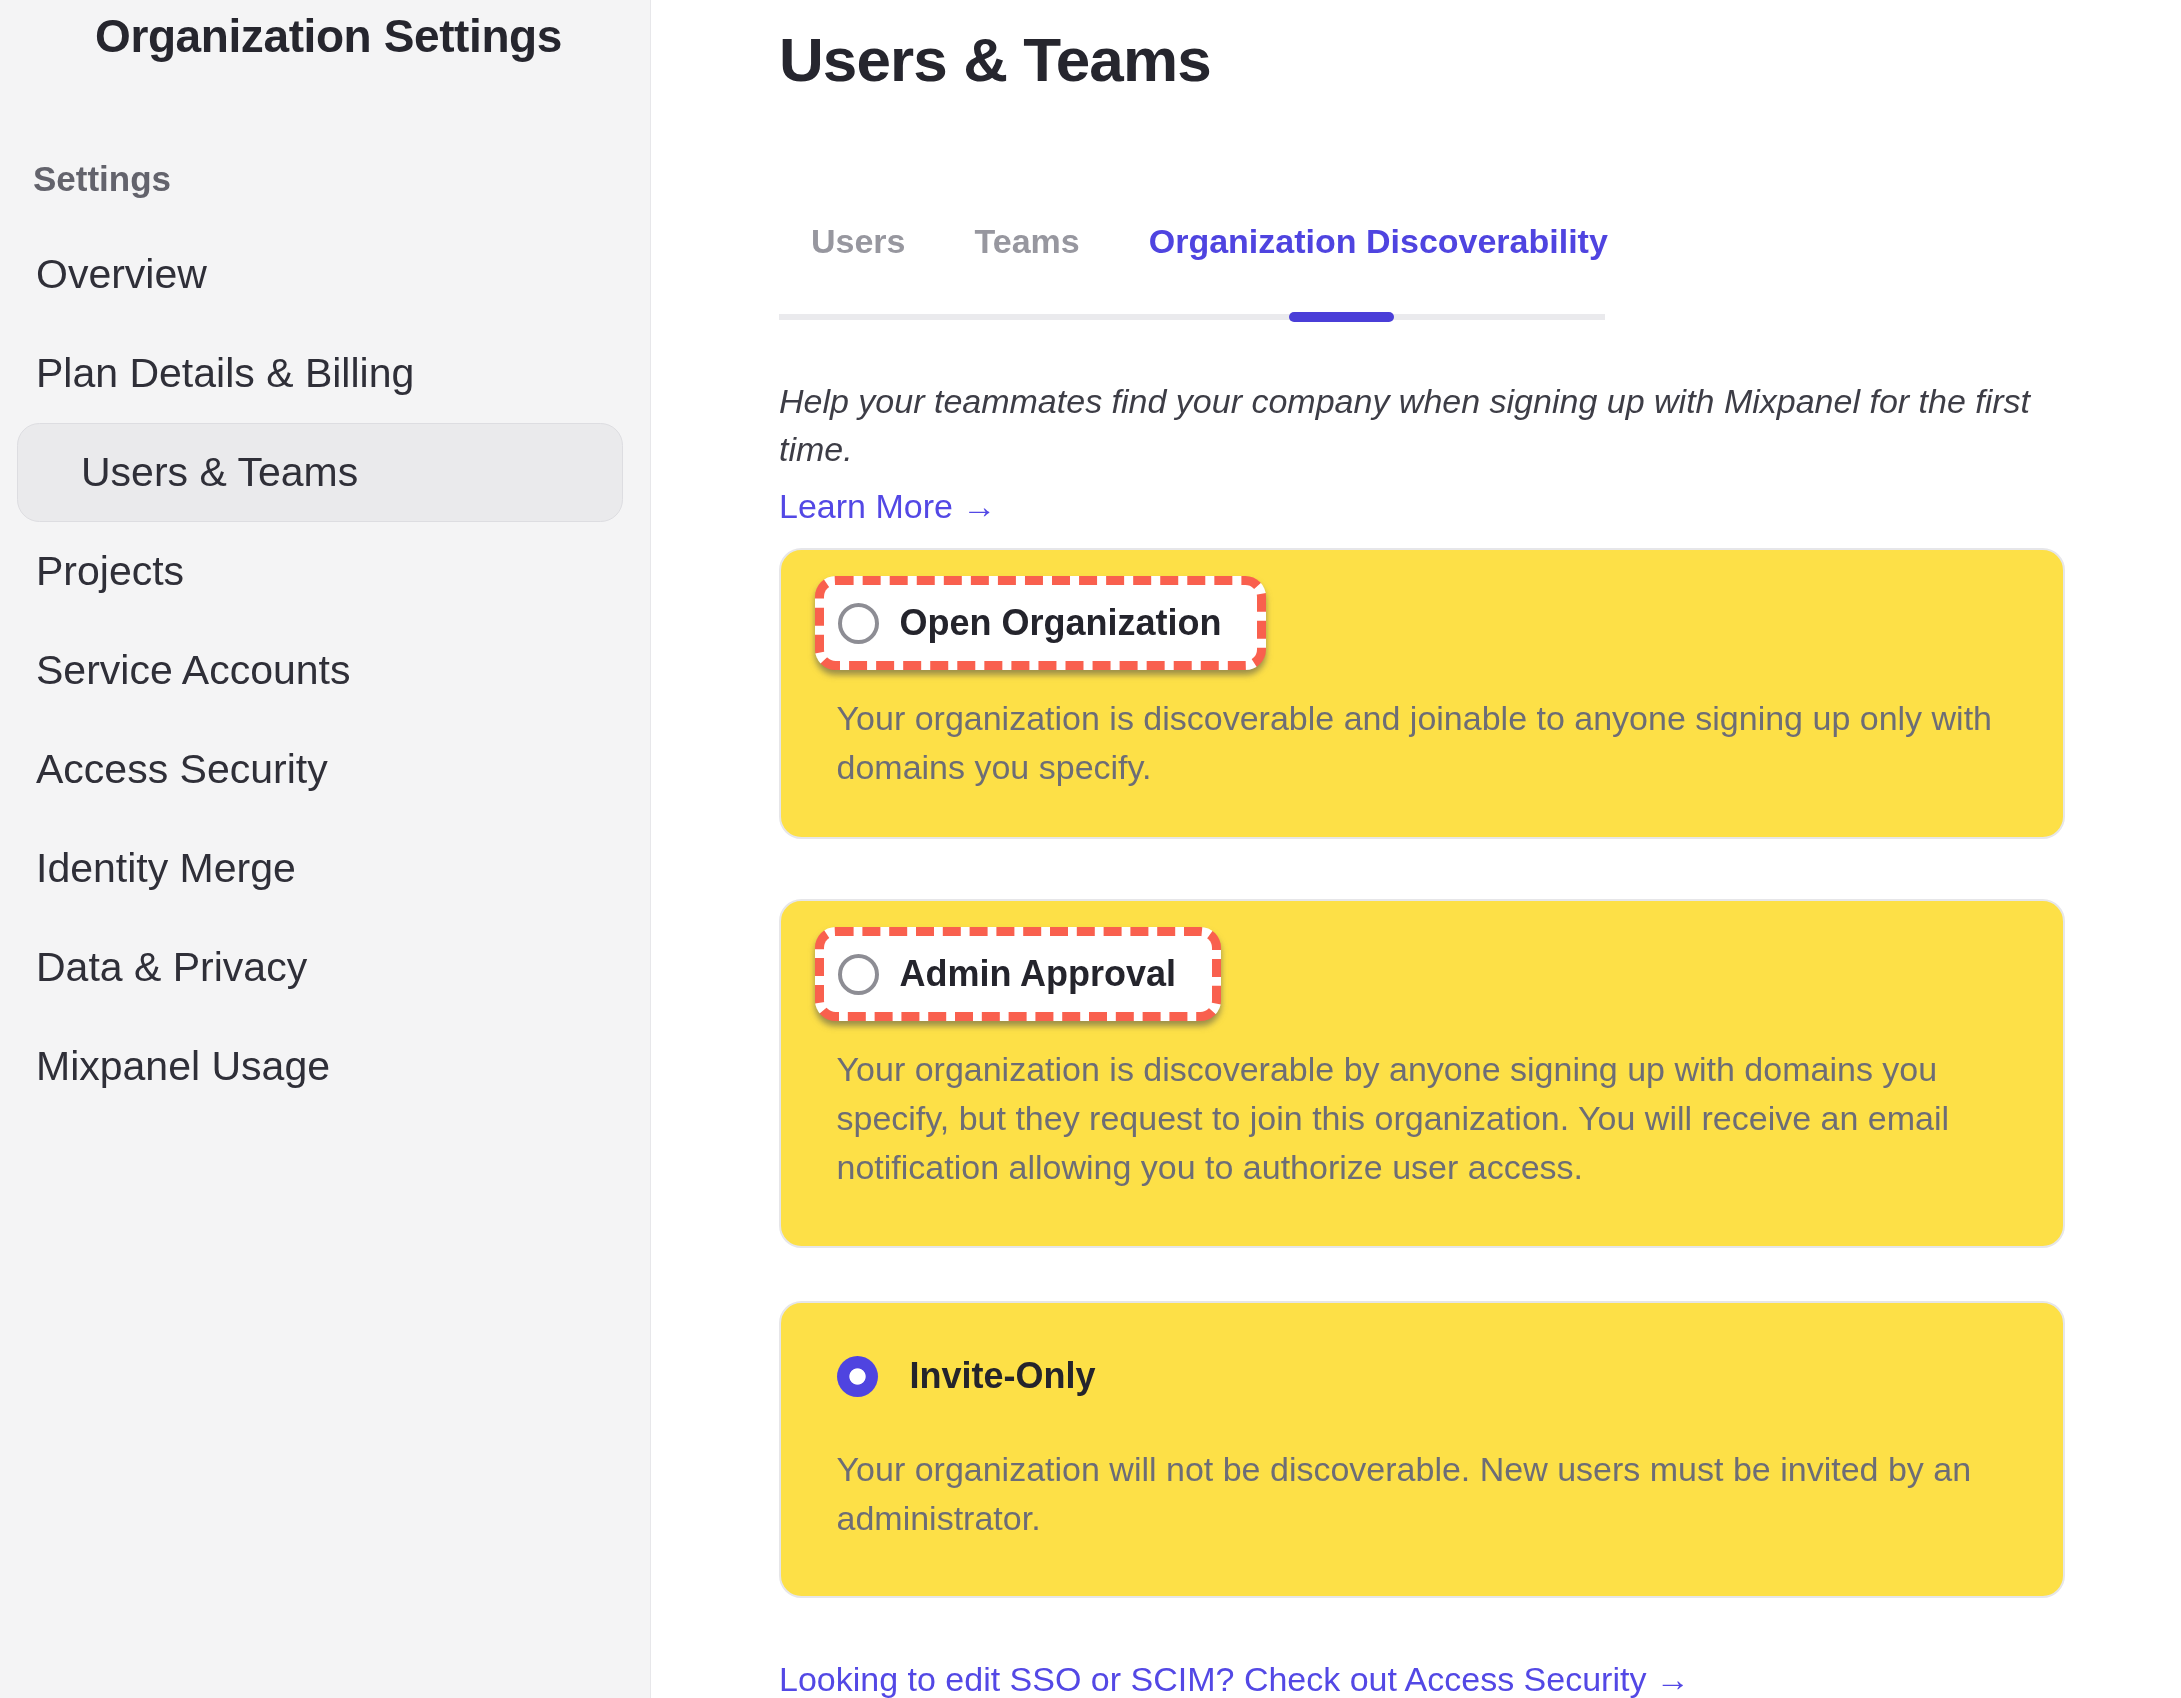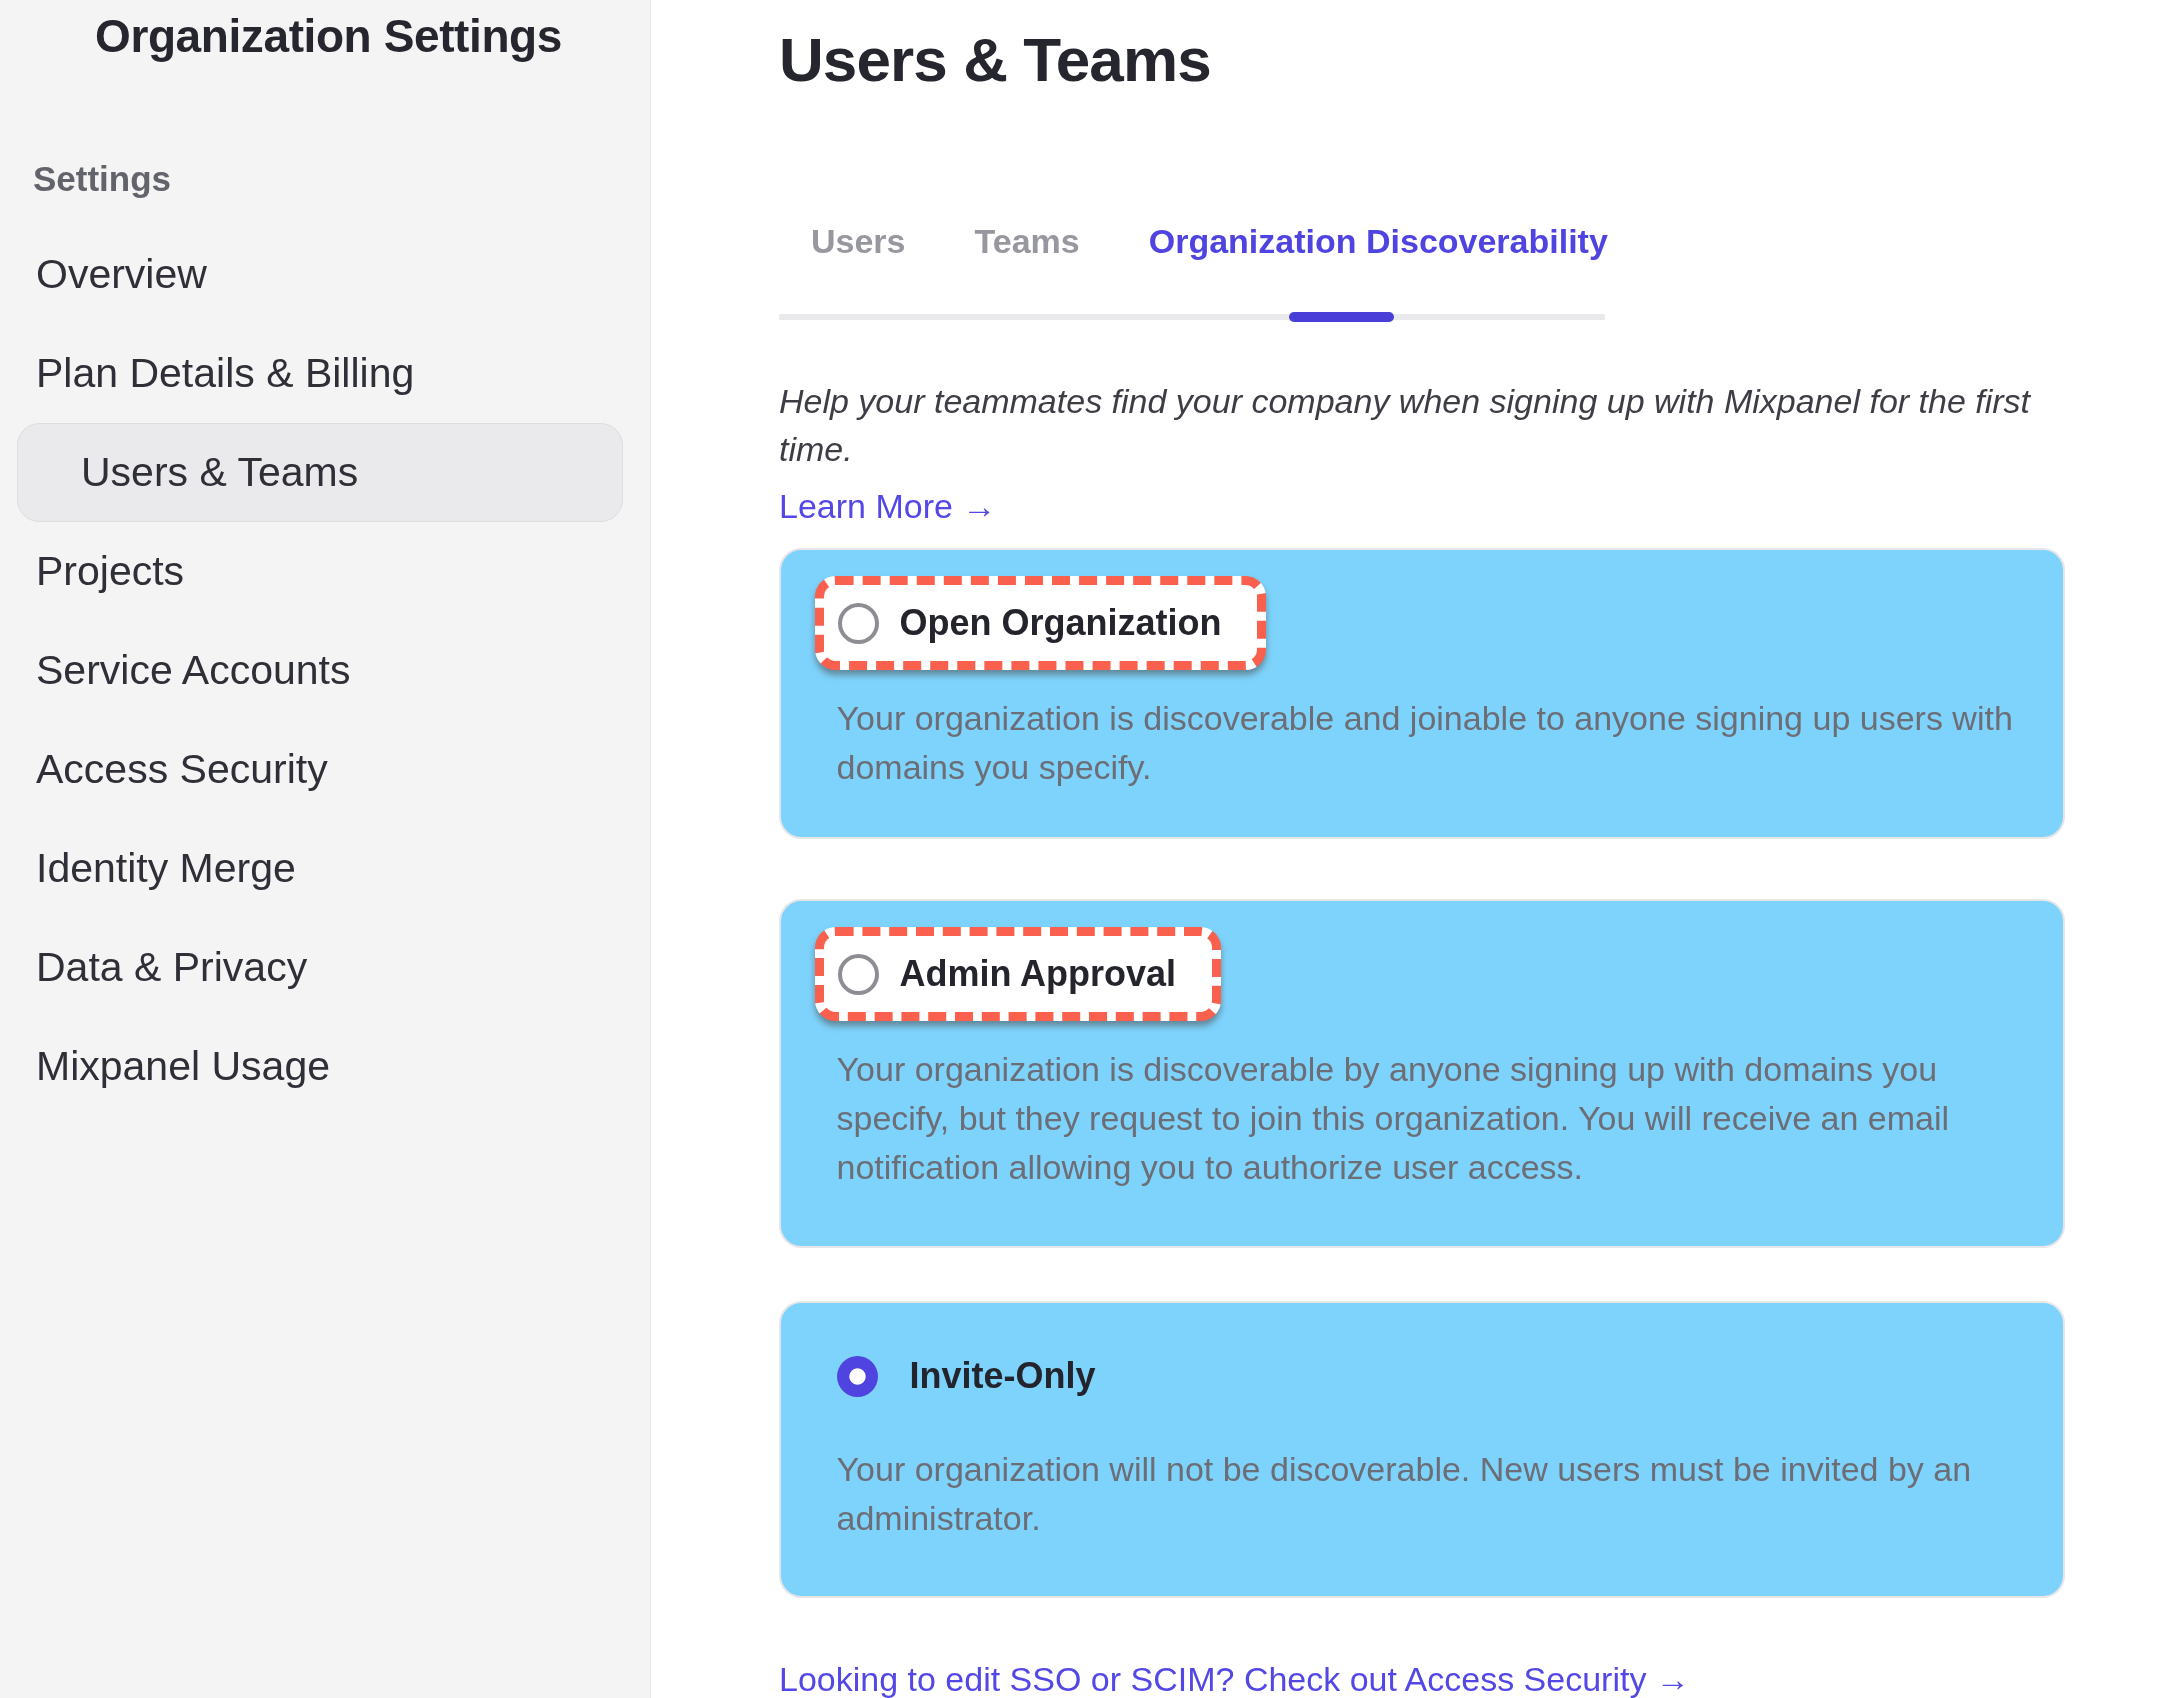--- a/index.html
+++ b/index.html
@@ -119,21 +119,21 @@
     cursor: pointer;
     text-decoration: none;
   }
   .footer-link {
     margin-top: 62px;
     display: block;
   }
 
   .card {
     width: 1286px;
-    background: #7dd3fc;
+    background: #fde047;
     border: 2.6px solid #e6e6e9;
     border-radius: 22.4px;
     padding: 26px 34px 0 34px;
   }
   .card-1 { margin-top: 22.4px; height: 291px; }
   .card-2 { margin-top: 60px; height: 349px; }
   .card-3 { margin-top: 53px; height: 297px; }
 
   .annotation-box {
     display: inline-flex;
@@ -213,21 +213,21 @@
 
   <p class="intro">Help your teammates find your company when signing up with Mixpanel for the first time.</p>
 
   <a class="link"><span>Learn More</span> <span>→</span></a>
 
   <div class="card card-1">
     <div class="annotation-box">
       <span class="radio unchecked"></span>
       <span class="option-label">Open Organization</span>
     </div>
-    <div class="option-desc">Your organization is discoverable and joinable to anyone signing up users with domains you specify.</div>
+    <div class="option-desc">Your organization is discoverable and joinable to anyone signing up only with domains you specify.</div>
   </div>
 
   <div class="card card-2">
     <div class="annotation-box">
       <span class="radio unchecked"></span>
       <span class="option-label">Admin Approval</span>
     </div>
     <div class="option-desc">Your organization is discoverable by anyone signing up with domains you specify, but they request to join this organization. You will receive an email notification allowing you to authorize user access.</div>
   </div>
 

